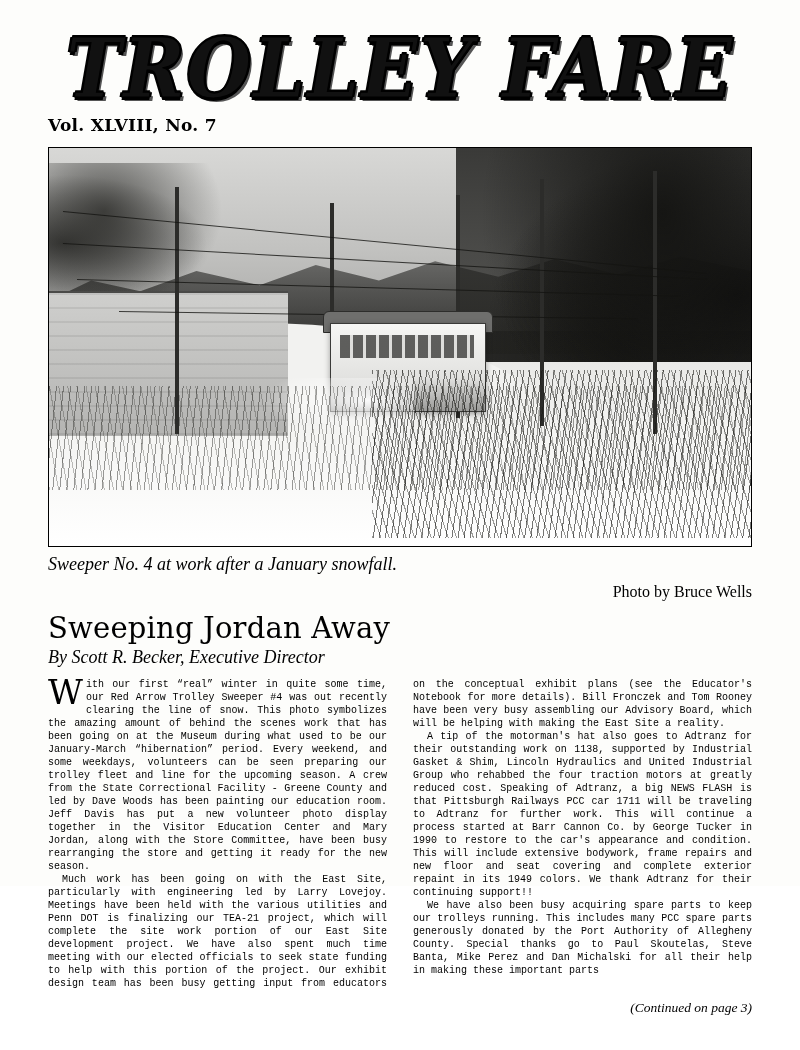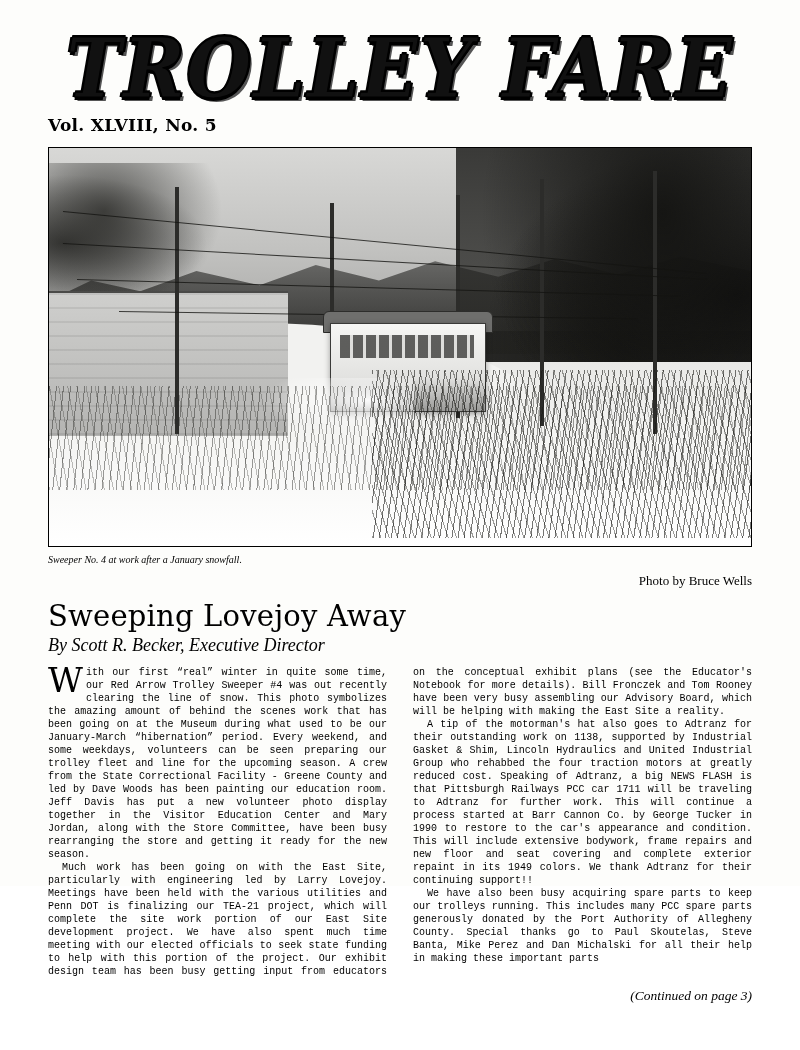--- a/index.html
+++ b/index.html
@@ -158,26 +158,26 @@
     position: absolute; width: 4px; background: #2c2c2a; top: 10%; height: 62%;
   }
   .ph-wire {
     position: absolute; height: 1px; background: rgba(20,20,18,0.8);
     transform-origin: left center;
   }
   .photo-caption {
     margin: 7px 0 0 0;
     font-family: "Liberation Serif", serif;
     font-style: italic;
-    font-size: 10px;
+    font-size: 18px;
   }
   .photo-credit {
     text-align: right;
     font-family: "Liberation Serif", serif;
-    font-size: 13px;
+    font-size: 16px;
     margin-top: 8px;
   }
 
   
   .article {
     margin: 10px 48px 0 48px;
   }
   .headline {
     font-family: "DejaVu Serif", serif;
     font-size: 29px;
@@ -226,21 +226,21 @@
 </head>
 <body>
 
 <div class="page">
 
   <div class="masthead">
     <h1 class="masthead-title">TROLLEY FARE</h1>
   </div>
 
   <div class="issue-line">
-    <span>Vol. XLVIII, No. 5</span>
+    <span>Vol. XLVIII, No. 7</span>
   </div>
 
   <div class="photo-wrap">
     <div class="photo">
       <div class="ph-sky"></div>
       <div class="ph-hill"></div>
       <div class="ph-trees-left"></div>
       <div class="ph-trees-right"></div>
       <div class="ph-snow"></div>
       <div class="ph-snow-bank"></div>
@@ -263,21 +263,21 @@
       <div class="ph-spray"></div>
 
       <div class="ph-brush"></div>
       <div class="ph-brush2"></div>
     </div>
     <div class="photo-caption">Sweeper No. 4 at work after a January snowfall.</div>
     <div class="photo-credit">Photo by Bruce Wells</div>
   </div>
 
   <div class="article">
-    <h2 class="headline">Sweeping Lovejoy Away</h2>
+    <h2 class="headline">Sweeping Jordan Away</h2>
     <div class="byline">By Scott R. Becker, Executive Director</div>
     <div class="cols">
       <p class="first dropcap">With our first “real” winter in quite some time, our Red Arrow Trolley Sweeper #4 was out recently clearing the line of snow.  This photo symbolizes the amazing amount of behind the scenes work that has been going on at the Museum during what used to be our January-March “hibernation” period.  Every weekend, and some weekdays, volunteers can be seen preparing our trolley fleet and line for the upcoming season.  A crew from the State Correctional Facility - Greene County and led by Dave Woods has been painting our education room.  Jeff Davis has put a new volunteer photo display together in the Visitor Education Center and Mary Jordan, along with the Store Committee, have been busy rearranging the store and getting it ready for the new season.</p>
       <p>Much work has been going on with the East Site, particularly with engineering led by Larry Lovejoy.  Meetings have been held with the various utilities and Penn DOT is finalizing our TEA-21 project, which will complete the site work portion of our East Site development project.  We have also spent much time meeting with our elected officials to seek state funding to help with this portion of the project.  Our exhibit design team has been busy getting input from educators on the conceptual exhibit plans (see the Educator's Notebook for more details).   Bill Fronczek and Tom Rooney have been very busy assembling our Advisory Board, which will be helping with making the East Site a reality.</p>
       <p>A tip of the motorman's hat also goes to Adtranz for their outstanding work on 1138, supported by Industrial Gasket &amp; Shim, Lincoln Hydraulics and United Industrial Group who rehabbed the four traction motors at greatly reduced cost.  Speaking of Adtranz, a big NEWS FLASH is that Pittsburgh Railways PCC car 1711 will be traveling to Adtranz for further work.  This will continue a process started at Barr Cannon Co. by George Tucker in 1990 to restore to the car's appearance and condition.  This will include extensive bodywork, frame repairs and new floor and seat covering and complete exterior repaint in its 1949 colors.  We thank Adtranz for their continuing support!!</p>
       <p>We have also been busy acquiring spare parts to keep our trolleys running.   This includes many PCC spare parts generously donated by the Port Authority of Allegheny County.  Special thanks go to Paul Skoutelas, Steve Banta, Mike Perez and Dan Michalski for all their help in making these important parts</p>
     </div>
   </div>
 
   <div class="continued">(Continued on page 3)</div>

